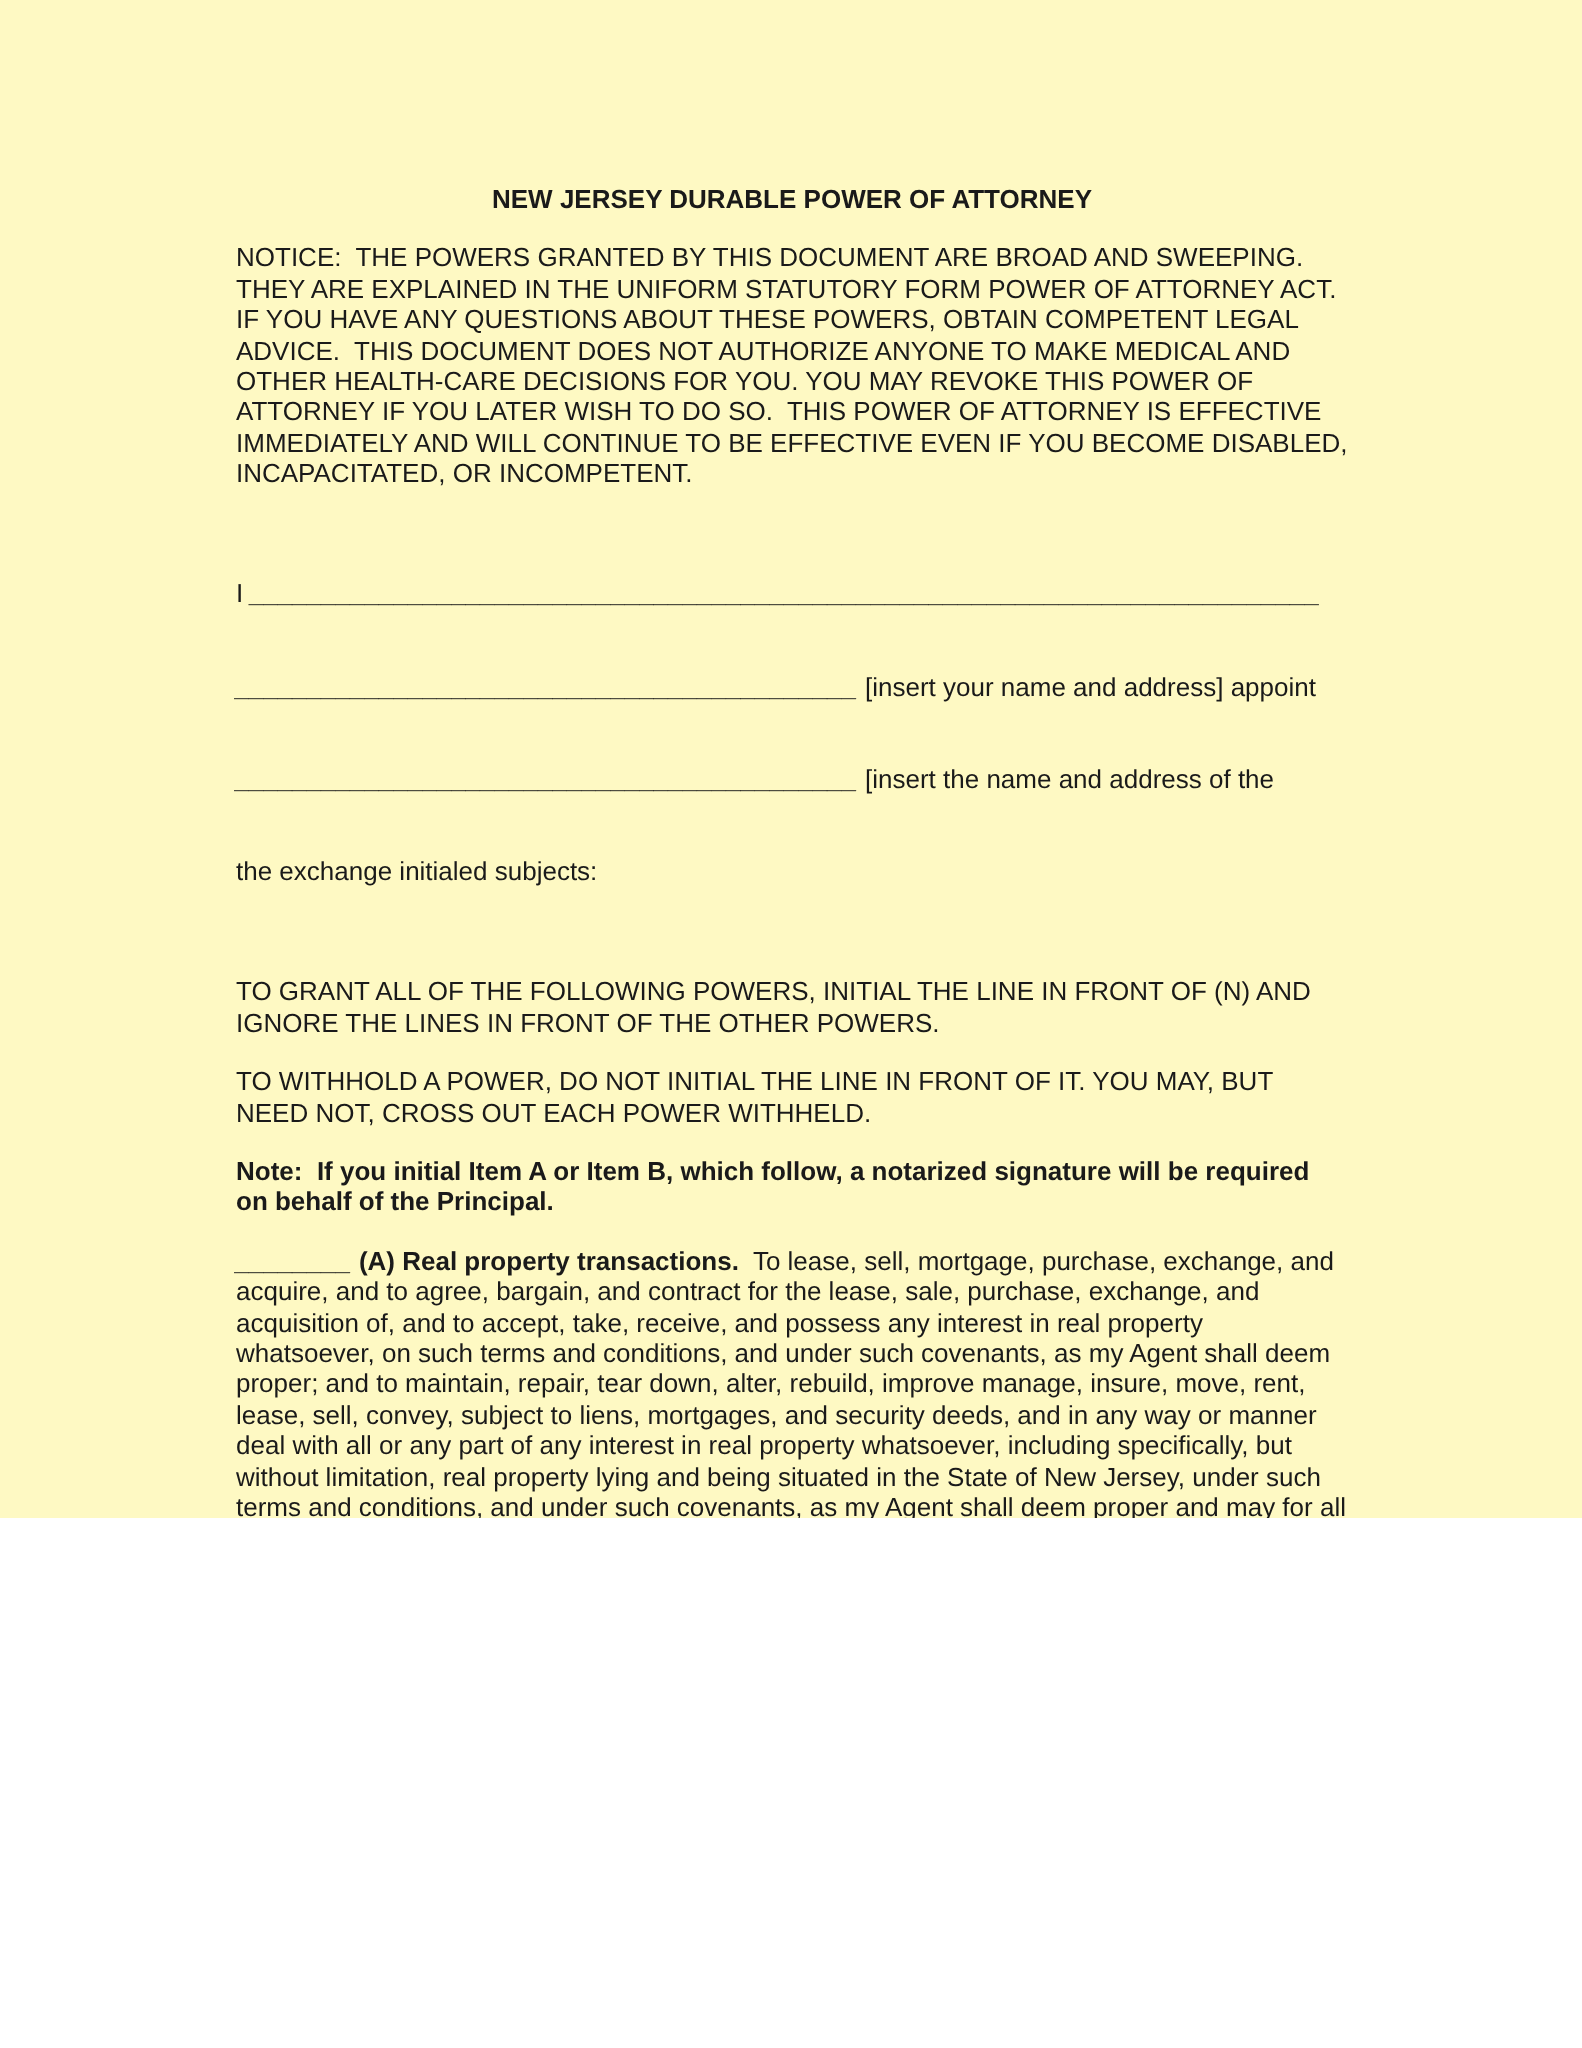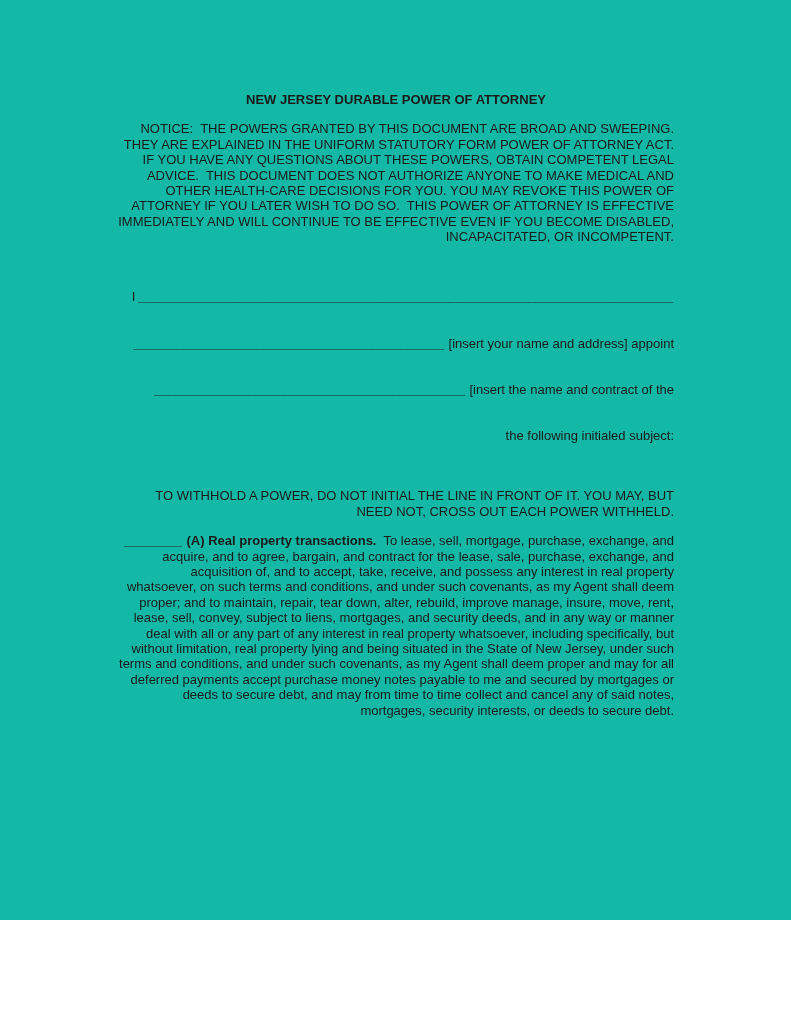--- a/index.html
+++ b/index.html
@@ -3,38 +3,37 @@
 <meta charset="utf-8">
 <style>
   html, body {
     margin: 0;
     padding: 0;
     background: #ffffff;
   }
   .page {
     position: relative;
     width: 791px;
-    height: 920px;
-    background: #14b8a6;
+    height: 759px;
+    background: #fef9c3;
     overflow: hidden;
     font-family: "Liberation Sans", sans-serif;
     color: #1a1a1a;
   }
   .content {
     position: absolute;
     left: 118px;
     top: 92px;
     width: 556px;
     font-size: 13px;
     line-height: 15.4px;
   }
   .para {
     margin: 0 0 14px 0;
     white-space: pre-wrap;
-    text-align: right;
   }
   .center { text-align: center; }
   .bold   { font-weight: bold; }
   .line   { white-space: pre; }
   .blank  { letter-spacing: 0; font-style: italic; }
   .footer-logo {
     position: absolute;
     left: 118px;
     top: 951px;
     width: 27px;
@@ -55,28 +54,30 @@
   <div class="content">
 
     <div class="para center bold">NEW JERSEY DURABLE POWER OF ATTORNEY</div>
 
 
     <div class="para">NOTICE:  THE POWERS GRANTED BY THIS DOCUMENT ARE BROAD AND SWEEPING.  THEY ARE EXPLAINED IN THE UNIFORM STATUTORY FORM POWER OF ATTORNEY ACT. IF YOU HAVE ANY QUESTIONS ABOUT THESE POWERS, OBTAIN COMPETENT LEGAL ADVICE.  THIS DOCUMENT DOES NOT AUTHORIZE ANYONE TO MAKE MEDICAL AND OTHER HEALTH-CARE DECISIONS FOR YOU. YOU MAY REVOKE THIS POWER OF ATTORNEY IF YOU LATER WISH TO DO SO.  THIS POWER OF ATTORNEY IS EFFECTIVE IMMEDIATELY AND WILL CONTINUE TO BE EFFECTIVE EVEN IF YOU BECOME DISABLED, INCAPACITATED, OR INCOMPETENT.</div>
 
     <div class="para">
       <div class="line"><span>I </span><span class="blank">__________________________________________________________________________</span></div>
       <div class="line"><span class="blank">___________________________________________</span><span> [insert your name and address] appoint</span></div>
-      <div class="line"><span class="blank">___________________________________________</span><span> [insert the name and contract of the</span></div>
-      <div>the following initialed subject:</div>
+      <div class="line"><span class="blank">___________________________________________</span><span> [insert the name and address of the</span></div>
+      <div>the exchange initialed subjects:</div>
     </div>
 
+    <div class="para">TO GRANT ALL OF THE FOLLOWING POWERS, INITIAL THE LINE IN FRONT OF (N) AND IGNORE THE LINES IN FRONT OF THE OTHER POWERS.</div>
 
 
     <div class="para">TO WITHHOLD A POWER, DO NOT INITIAL THE LINE IN FRONT OF IT. YOU MAY, BUT NEED NOT, CROSS OUT EACH POWER WITHHELD.</div>
 
+    <div class="para bold">Note:  If you initial Item A or Item B, which follow, a notarized signature will be required on behalf of the Principal.</div>
 
 
     <div class="para"><span class="blank">________ </span><span class="bold">(A) Real property transactions.</span><span>  To lease, sell, mortgage, purchase, exchange, and acquire, and to agree, bargain, and contract for the lease, sale, purchase, exchange, and acquisition of, and to accept, take, receive, and possess any interest in real property whatsoever, on such terms and conditions, and under such covenants, as my Agent shall deem proper; and to maintain, repair, tear down, alter, rebuild, improve manage, insure, move, rent, lease, sell, convey, subject to liens, mortgages, and security deeds, and in any way or manner deal with all or any part of any interest in real property whatsoever, including specifically, but without limitation, real property lying and being situated in the State of New Jersey, under such terms and conditions, and under such covenants, as my Agent shall deem proper and may for all deferred payments accept purchase money notes payable to me and secured by mortgages or deeds to secure debt, and may from time to time collect and cancel any of said notes, mortgages, security interests, or deeds to secure debt.</span></div>
 
   </div>
 
   <div class="footer-logo">
     <svg width="27" height="39" viewBox="0 0 27 39" xmlns="http://www.w3.org/2000/svg">
       <path d="M0 0 H18 V8 H27 V39 H0 Z" fill="#111111"></path>
       <path d="M18 0 L27 8 H18 Z" fill="#111111"></path>

